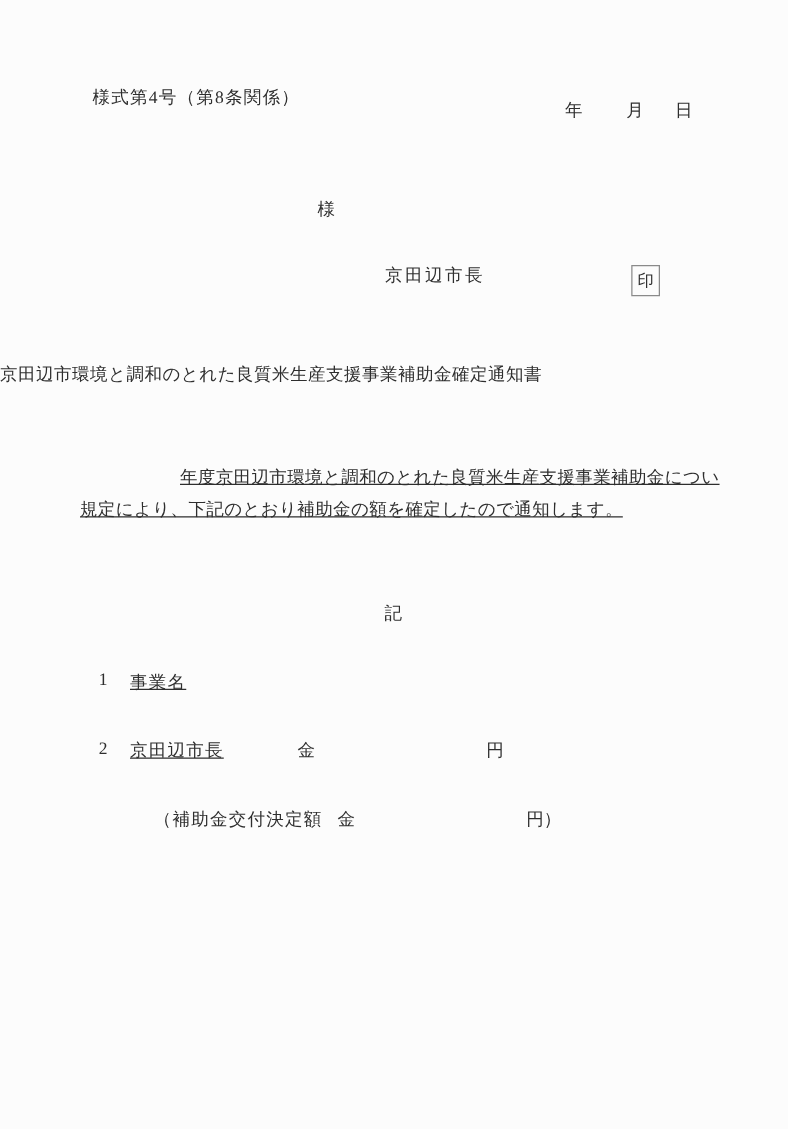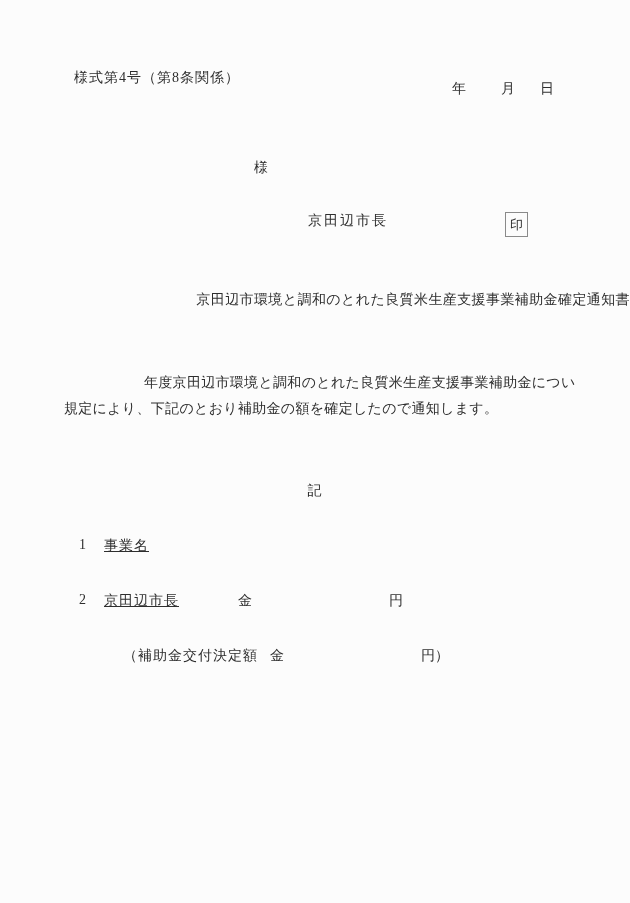--- a/index.html
+++ b/index.html
@@ -49,32 +49,32 @@
     align-items: center;
     justify-content: center;
     font-size: 13px;
     line-height: 1;
   }
 
   .doc-title {
     position: absolute;
     top: 291px; left: 0;
     width: 630px;
-    text-align: right;
+    text-align: left;
     letter-spacing: 0.4px;
   }
 
   .body-paragraph {
     position: absolute;
     left: 64px; top: 370px;
     width: 504px;
     line-height: 25.5px;
     letter-spacing: 0.3px;
   }
-  .body-paragraph .body-line { white-space: nowrap; }
+  .body-paragraph .body-line { white-space: nowrap; text-decoration: underline; }
   .body-paragraph .body-line:first-child { padding-left: 80px; }
 
   .record-marker {
     position: absolute;
     top: 482px; left: 0;
     width: 630px;
     text-align: center;
     letter-spacing: 1px;
   }
 

